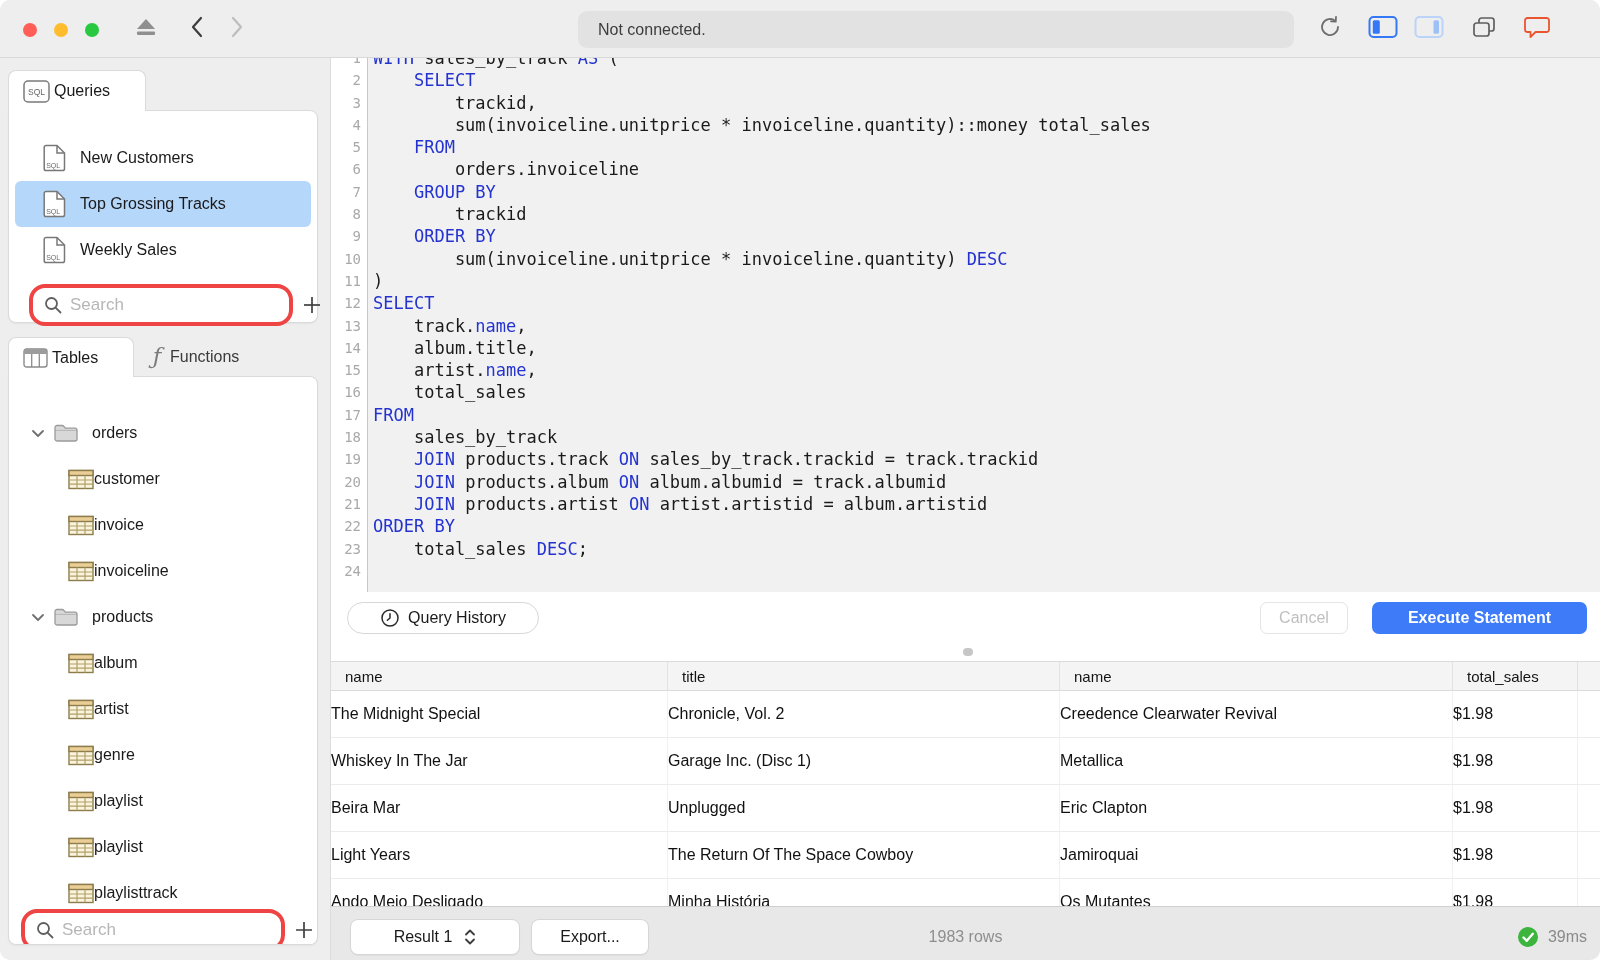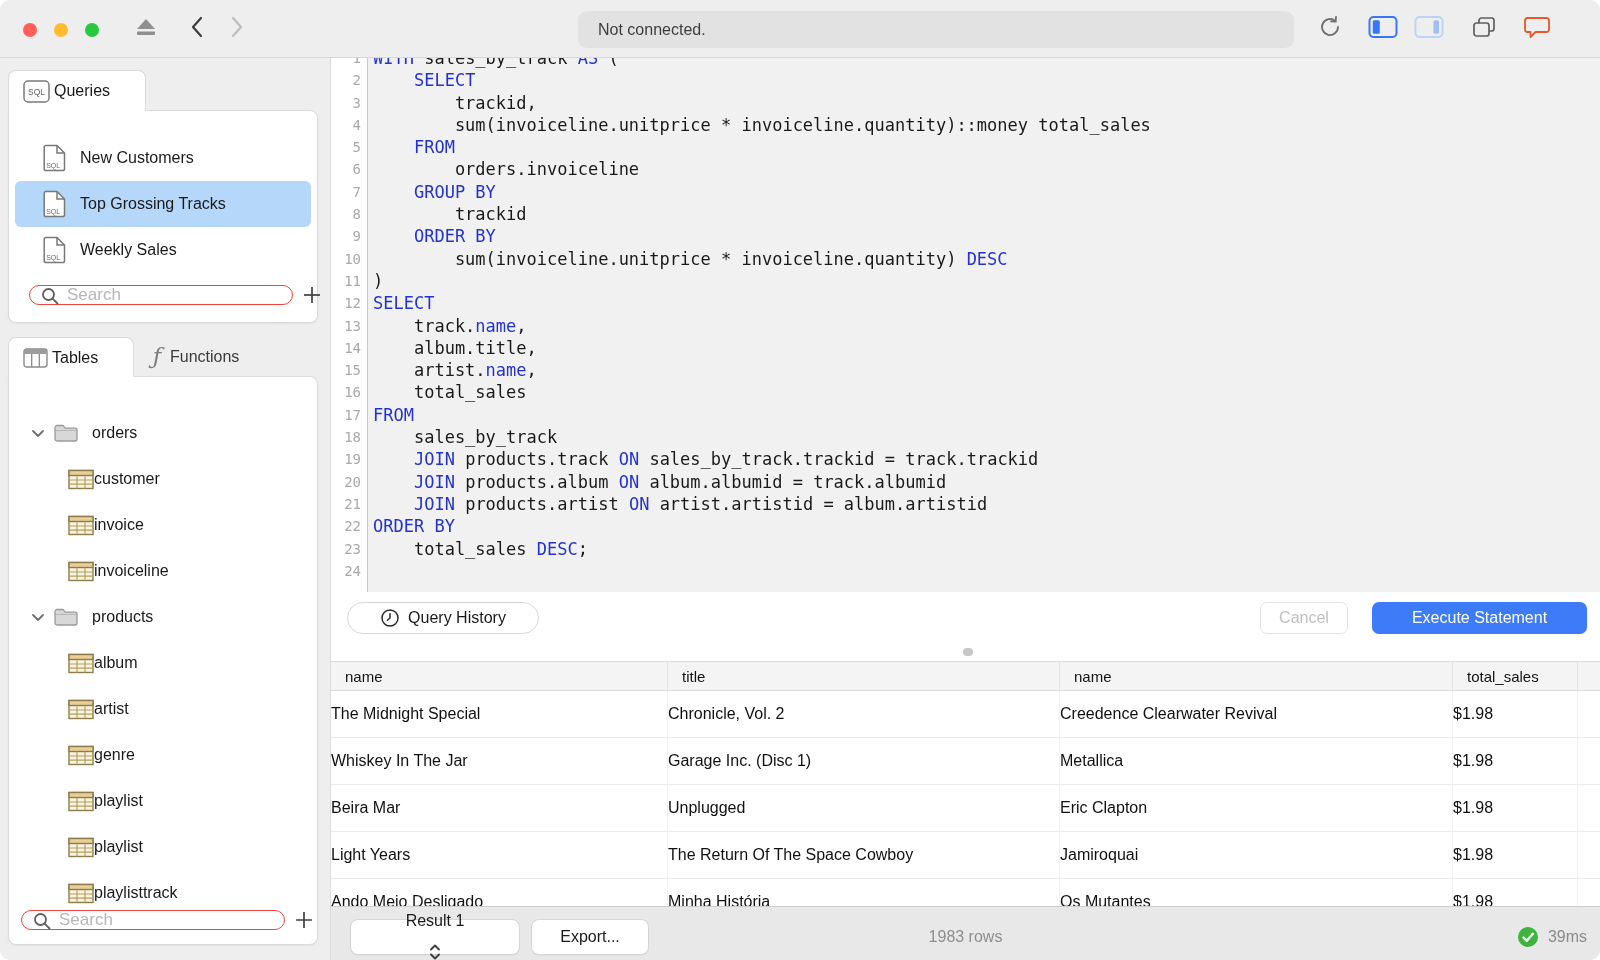--- a/index.html
+++ b/index.html
@@ -29,21 +29,21 @@
   #functions-tab{ left:134px; top:279px; width:150px; height:40px; }
   #tables-panel{ left:8px; top:318px; width:310px; height:569px; overflow:hidden; }
   .tab .ticon{ margin-left:14px; display:flex; }
   .tab .tlabel{ margin-left:4px; }
   .qlist{ position:absolute; left:0; top:24px; right:0; }
   .qitem{ height:46px; margin:0 6px; border-radius:6px; display:flex; align-items:center; font-size:16px; color:#1A1A1A; }
   .qitem.selected{ background:#B5D7FA; }
   .qitem .icon{ margin-left:28px; display:flex; }
   .qitem span{ margin-left:14px; }
   .searchrow{ position:absolute; display:flex; align-items:center; }
-  .searchfield{ position:relative; width:264px; height:20px; background:#fff; border:1px solid #ef4444; border-radius:16px; display:flex; }
+  .searchfield{ position:relative; width:264px; height:42px; background:#fff; border:4px solid #ef4444; border-radius:16px; display:flex; align-items:center; }
   .searchfield svg{ margin-left:10px; flex:none; }
   .searchfield input{ border:none; outline:none; background:transparent; font-size:17px; color:#333; width:200px; margin-left:7px; font-family:"Liberation Sans",sans-serif; }
   .searchfield input::placeholder{ color:#B6B6B6; }
   .plusbtn{ margin-left:8px; display:flex; cursor:default; }
   #queries-search{ left:20px; top:173px; }
   #tables-search{ position:absolute; left:12px; top:532px; display:flex; align-items:center; background:#fff; }
   .trow{ height:46px; display:flex; align-items:center; font-size:16px; color:#1A1A1A; }
   .tree{ position:absolute; left:0; top:33px; right:0; }
   .trow .chev{ margin-left:22px; display:flex; }
   .trow .ficon{ margin-left:8px; display:flex; }
@@ -58,34 +58,34 @@
   .gutter-nums{ position:absolute; left:0; top:-11px; width:30px; }
   .ln{ height:22.3px; line-height:22.3px; text-align:right; font-family:"DejaVu Sans Mono", monospace; font-size:14px; color:#A9A9A9; }
   .code-lines{ position:absolute; left:42px; top:-11px; right:0; }
   .cl{ height:22.3px; line-height:22.3px; white-space:pre; font-family:"DejaVu Sans Mono", monospace; font-size:17px; color:#1A1A1A; }
   .kw{ color:#2433D0; }
 
   .actions{ position:absolute; left:0; top:534px; right:0; height:66px; background:#fff; }
   .btn{ position:absolute; top:10px; height:32px; display:flex; align-items:center; justify-content:center; border-radius:7px; font-size:16px; cursor:default; }
   #qh-btn{ left:16px; width:192px; background:#fff; border:1px solid #D8D8D8; border-radius:16px; color:#1A1A1A; gap:8px; }
   #cancel-btn{ right:252px; width:88px; background:#fff; border:1px solid #E4E4E4; color:#BFBFBF; }
-  #exec-btn{ right:13px; width:215px; background:#3D7BF8; color:#fff; font-weight:400; }
+  #exec-btn{ right:13px; width:215px; background:#3D7BF8; color:#fff; font-weight:700; }
 
   .drag-dot{ position:absolute; left:632px; top:590px; width:10px; height:8px; border-radius:5px; background:#C6C6C6; }
 
   .res-header{ position:absolute; left:0; top:603px; right:0; height:30px; background:#F4F4F4; border-top:1px solid #DBDBDB; border-bottom:1px solid #DBDBDB; display:grid; grid-template-columns:337px 392px 393px 125px 1fr; z-index:2; }
   .hcell{ padding-left:14px; line-height:29px; font-size:15px; color:#141414; border-right:1px solid #E2E2E2; overflow:hidden; white-space:nowrap; }
   .hcell:last-child{ border-right:none; }
   .res-body{ position:absolute; left:0; top:633px; right:0; bottom:0; overflow:hidden; background:#fff; }
   .rrow{ height:47px; display:grid; grid-template-columns:337px 392px 393px 125px 1fr; border-bottom:1px solid #ECECEC; background:#fff; }
   .rcell{ line-height:46px; font-size:16px; color:#111; border-right:1px solid #F1F1F1; overflow:hidden; white-space:nowrap; }
   .rcell:last-child{ border-right:none; }
 
   .statusbar{ position:absolute; left:0; top:848px; right:0; bottom:0; background:#E9E8E8; border-top:1px solid #CFCFCF; z-index:10; }
-  .sbtn{ position:absolute; top:12px; height:36px; background:#fff; border:1px solid #D6D6D6; border-radius:8px; display:flex; align-items:center; justify-content:center; font-size:16px; color:#1A1A1A; box-shadow:0 1px 1px rgba(0,0,0,.04);flex-direction:column; }
+  .sbtn{ position:absolute; top:12px; height:36px; background:#fff; border:1px solid #D6D6D6; border-radius:8px; display:flex; align-items:center; justify-content:center; font-size:16px; color:#1A1A1A; box-shadow:0 1px 1px rgba(0,0,0,.04); }
   #result-select{ left:19px; width:170px; gap:12px; }
   #export-btn{ left:200px; width:118px; }
   .rowcount{ position:absolute; left:0; right:0; top:0; height:60px; display:flex; align-items:center; justify-content:center; font-size:16px; color:#8E8E8E; pointer-events:none; }
   .timing{ position:absolute; right:13px; top:0; height:60px; display:flex; align-items:center; gap:9px; font-size:16px; color:#8A8A8A; }
 </style>
 </head>
 <body>
 
 <div class="window">
 

